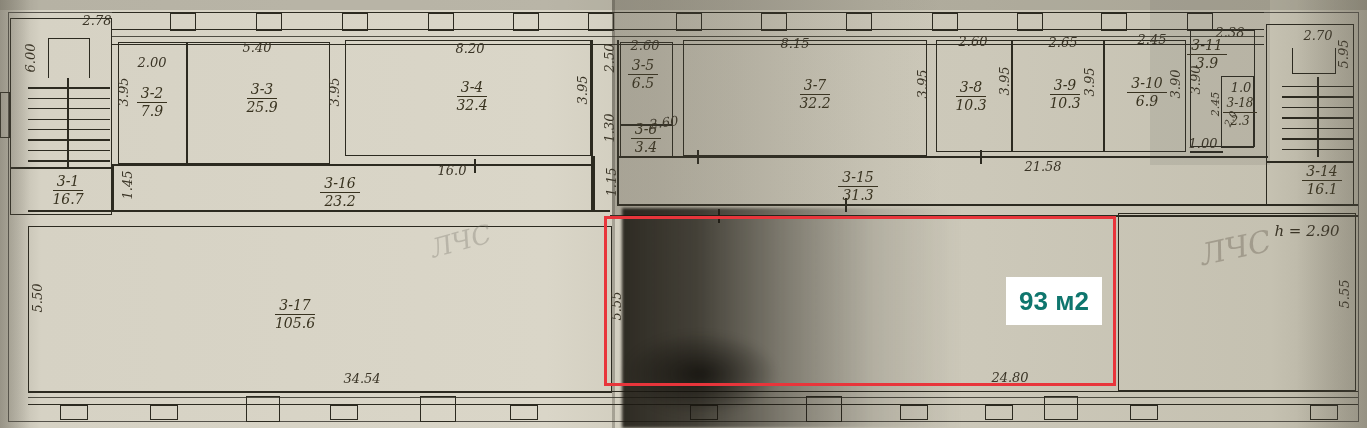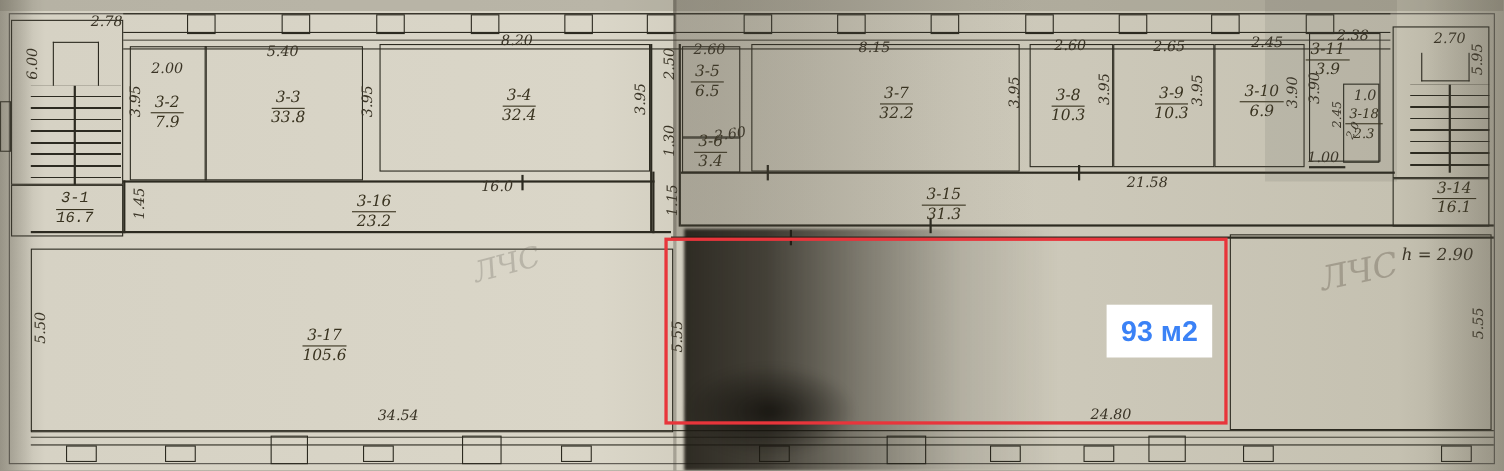--- a/index.html
+++ b/index.html
@@ -13,21 +13,21 @@
   .bump{border:1.8px solid #2c2a20;box-sizing:border-box;}
   .band{border-top:1.8px solid #2c2a20;border-bottom:1.8px solid #2c2a20;box-sizing:border-box;}
   .dim{font-style:italic;font-size:13px;color:#3a3426;white-space:nowrap;text-align:center;width:44px;line-height:14px;font-family:"DejaVu Serif",serif;}
   .rot{transform:rotate(-90deg);}
   .rlabel{font-style:italic;font-size:14px;color:#38321f;text-align:center;width:56px;line-height:15px;font-family:"DejaVu Serif",serif;}
   .rlabel .rid{display:inline-block;border-bottom:1.3px solid #38321f;padding:0 4px 1px;}
   .rlabel .rar{display:block;padding-top:1px;}
   .tick{width:2px;height:14px;background:#2c2a20;}
   .stairs{background:repeating-linear-gradient(180deg,transparent 0 9px,#2c2a20 9px 10.5px);}
   .ov{pointer-events:none;}
-  .hlbox{background:#ffffff;text-align:center;font-family:"Liberation Sans",sans-serif;font-weight:bold;font-size:26px;color:#3b82f6;line-height:48px;}
+  .hlbox{background:#ffffff;text-align:center;font-family:"Liberation Sans",sans-serif;font-weight:bold;font-size:26px;color:#0f766e;line-height:48px;}
   .pencil{font-style:italic;font-family:"DejaVu Serif",serif;white-space:nowrap;}
 </style>
 </head>
 <body>
 
 <div id="plan">
 
   <div class="abs thin" style="left:8px;top:12px;width:1351px;height:410px;"></div>
 
   <div class="abs ln ov" style="left:112px;top:12px;width:1152px;height:1px;"></div>
@@ -101,44 +101,44 @@
   <div class="abs bump" style="left:690px;top:405px;width:28px;height:15px;"></div>
   <div class="abs bump" style="left:900px;top:405px;width:28px;height:15px;"></div>
   <div class="abs bump" style="left:985px;top:405px;width:28px;height:15px;"></div>
   <div class="abs bump" style="left:1130px;top:405px;width:28px;height:15px;"></div>
   <div class="abs bump" style="left:1310px;top:405px;width:28px;height:15px;"></div>
   <div class="abs bump" style="left:246px;top:396px;width:34px;height:26px;"></div>
   <div class="abs bump" style="left:420px;top:396px;width:36px;height:26px;"></div>
   <div class="abs bump" style="left:806px;top:396px;width:36px;height:26px;"></div>
   <div class="abs bump" style="left:1044px;top:396px;width:34px;height:24px;"></div>
 
-  <div class="abs rlabel" style="left:40px;top:174px;font-family:Liberation Mono, monospace;"><span class="rid">3-1</span><span class="rar">16.7</span></div>
+  <div class="abs rlabel" style="left:40px;top:174px;"><span class="rid">3-1</span><span class="rar">16.7</span></div>
   <div class="abs rlabel" style="left:124px;top:86px;"><span class="rid">3-2</span><span class="rar">7.9</span></div>
-  <div class="abs rlabel" style="left:234px;top:82px;"><span class="rid">3-3</span><span class="rar">33.8</span></div>
+  <div class="abs rlabel" style="left:234px;top:82px;"><span class="rid">3-3</span><span class="rar">25.9</span></div>
   <div class="abs rlabel" style="left:444px;top:80px;"><span class="rid">3-4</span><span class="rar">32.4</span></div>
   <div class="abs rlabel" style="left:615px;top:58px;"><span class="rid">3-5</span><span class="rar">6.5</span></div>
   <div class="abs rlabel" style="left:618px;top:122px;"><span class="rid">3-6</span><span class="rar">3.4</span></div>
   <div class="abs rlabel" style="left:787px;top:78px;"><span class="rid">3-7</span><span class="rar">32.2</span></div>
   <div class="abs rlabel" style="left:943px;top:80px;"><span class="rid">3-8</span><span class="rar">10.3</span></div>
   <div class="abs rlabel" style="left:1037px;top:78px;"><span class="rid">3-9</span><span class="rar">10.3</span></div>
   <div class="abs rlabel" style="left:1119px;top:76px;"><span class="rid">3-10</span><span class="rar">6.9</span></div>
   <div class="abs rlabel" style="left:1179px;top:38px;"><span class="rid">3-11</span><span class="rar">3.9</span></div>
   <div class="abs rlabel" style="left:1212px;top:96px;font-size:12px;"><span class="rid">3-18</span><span class="rar">2.3</span></div>
   <div class="abs rlabel" style="left:1294px;top:164px;"><span class="rid">3-14</span><span class="rar">16.1</span></div>
   <div class="abs rlabel" style="left:830px;top:170px;"><span class="rid">3-15</span><span class="rar">31.3</span></div>
   <div class="abs rlabel" style="left:312px;top:176px;"><span class="rid">3-16</span><span class="rar">23.2</span></div>
   <div class="abs rlabel" style="left:267px;top:298px;"><span class="rid">3-17</span><span class="rar">105.6</span></div>
 
   <div class="abs dim" style="left:51px;top:14px;margin-left:24px;">2.78</div>
   <div class="abs dim rot" style="left:9px;top:51px;">6.00</div>
   <div class="abs dim" style="left:130px;top:43px;margin-top:13px;">2.00</div>
   <div class="abs dim rot" style="left:102px;top:85px;">3.95</div>
   <div class="abs dim" style="left:235px;top:41px;">5.40</div>
   <div class="abs dim rot" style="left:313px;top:85px;">3.95</div>
-  <div class="abs dim" style="left:448px;top:31px;">8.20</div>
+  <div class="abs dim" style="left:448px;top:42px;">8.20</div>
   <div class="abs dim rot" style="left:561px;top:83px;">3.95</div>
   <div class="abs dim rot" style="left:588px;top:51px;">2.50</div>
   <div class="abs dim" style="left:623px;top:39px;">2.60</div>
   <div class="abs dim rot" style="left:588px;top:121px;">1.30</div>
   <div class="abs dim" style="left:642px;top:116px;transform:rotate(-8deg);">2.60</div>
   <div class="abs dim" style="left:773px;top:37px;">8.15</div>
   <div class="abs dim rot" style="left:901px;top:77px;">3.95</div>
   <div class="abs dim" style="left:951px;top:35px;">2.60</div>
   <div class="abs dim rot" style="left:983px;top:74px;">3.95</div>
   <div class="abs dim" style="left:1041px;top:36px;">2.65</div>

